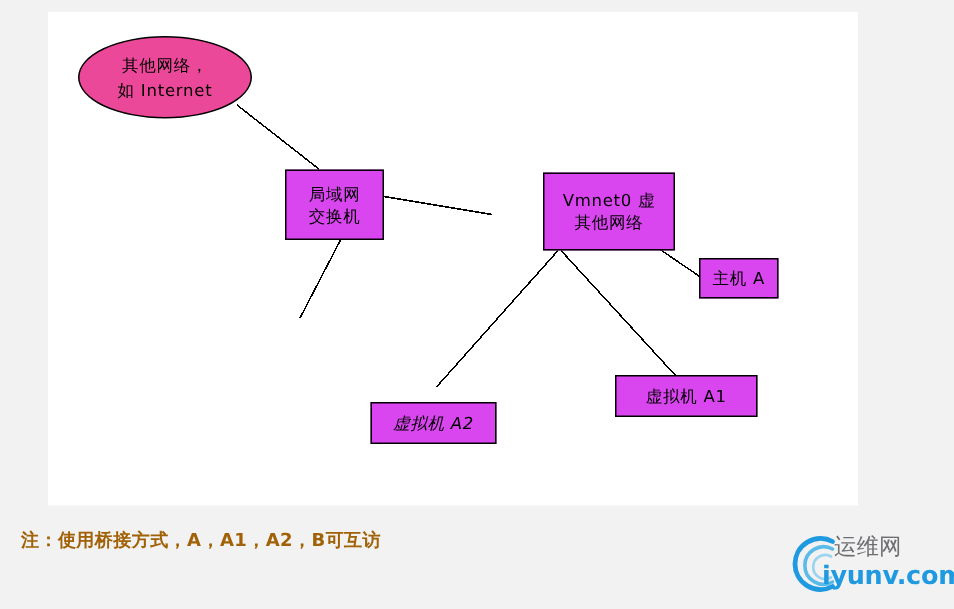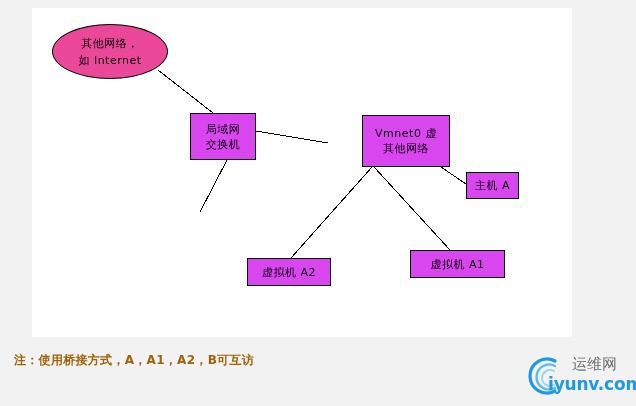--- a/index.html
+++ b/index.html
@@ -72,21 +72,21 @@
     white-space: nowrap;
   }
   .cloud .ln { display: block; }
   .node .ln { display: block; }
 
   #node-cloud   { left: 52px;  top: 24px;  width: 116px; height: 55px; }
   #node-lanswitch { left: 190px; top: 113px; width: 66px;  height: 47px; }
   #node-vmnet0  { left: 348px; top: 115px; width: 88px;  height: 52px; margin-left: 14px; }
   #node-hosta   { left: 466px; top: 172px; width: 53px;  height: 27px; }
   #node-hostb   { left: 142px; top: 212px; width: 63px;  height: 27px; }
-  #node-vma2    { left: 247px; top: 258px; width: 84px;  height: 28px; }
+  #node-vma2    { left: 247px; top: 268px; width: 84px;  height: 28px; font-style: italic; }
   #node-vma1    { left: 410px; top: 250px; width: 95px;  height: 28px; }
 
   .caption {
     position: absolute;
     left: 14px;
     top: 352px;
     font-family: "DejaVu Sans", "Liberation Sans", sans-serif;
     font-size: 12px;
     font-weight: bold;
     color: #a16207;
@@ -102,21 +102,21 @@
   }
   .wm-mark {
     position: absolute;
     left: 0;
     top: 2px;
     width: 44px;
     height: 44px;
   }
   .wm-text-cn {
     position: absolute;
-    left: 48px;
+    left: 32px;
     top: 3px;
     font-family: "DejaVu Sans", "Liberation Sans", sans-serif;
     font-size: 15px;
     color: #6d6e71;
     letter-spacing: 0px;
     white-space: nowrap;
   }
   .wm-text-en {
     position: absolute;
     left: 24px;

